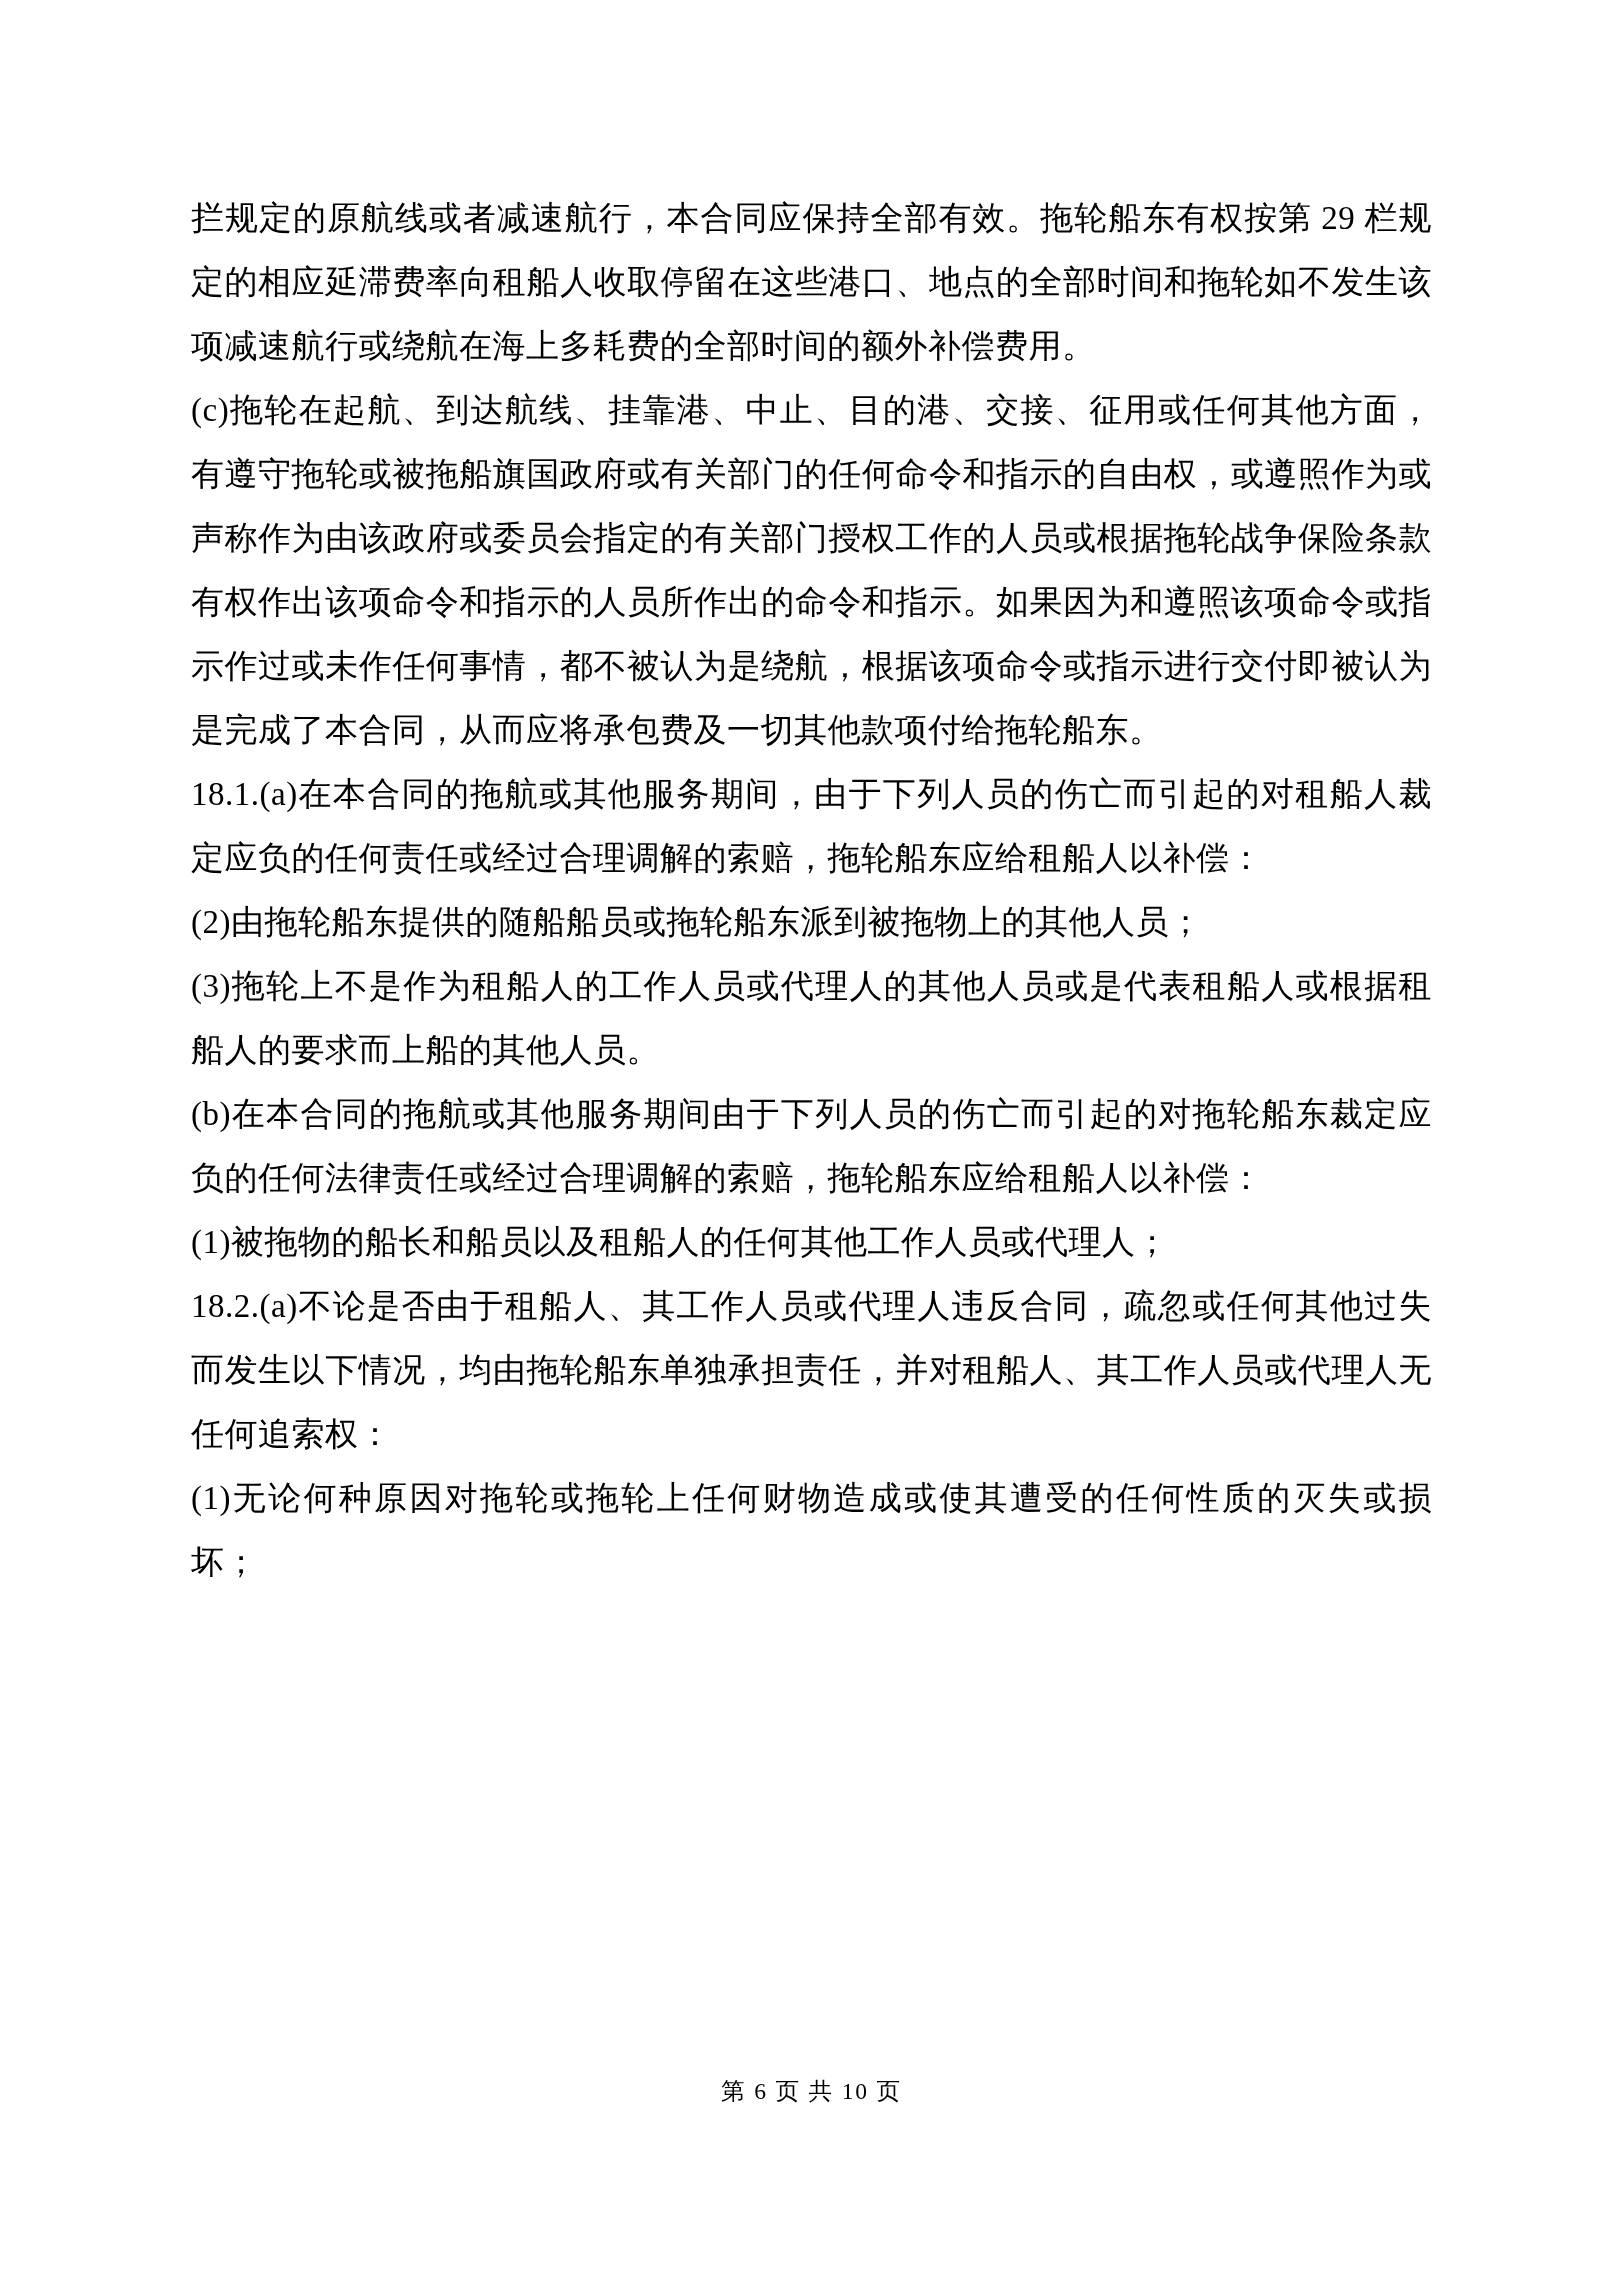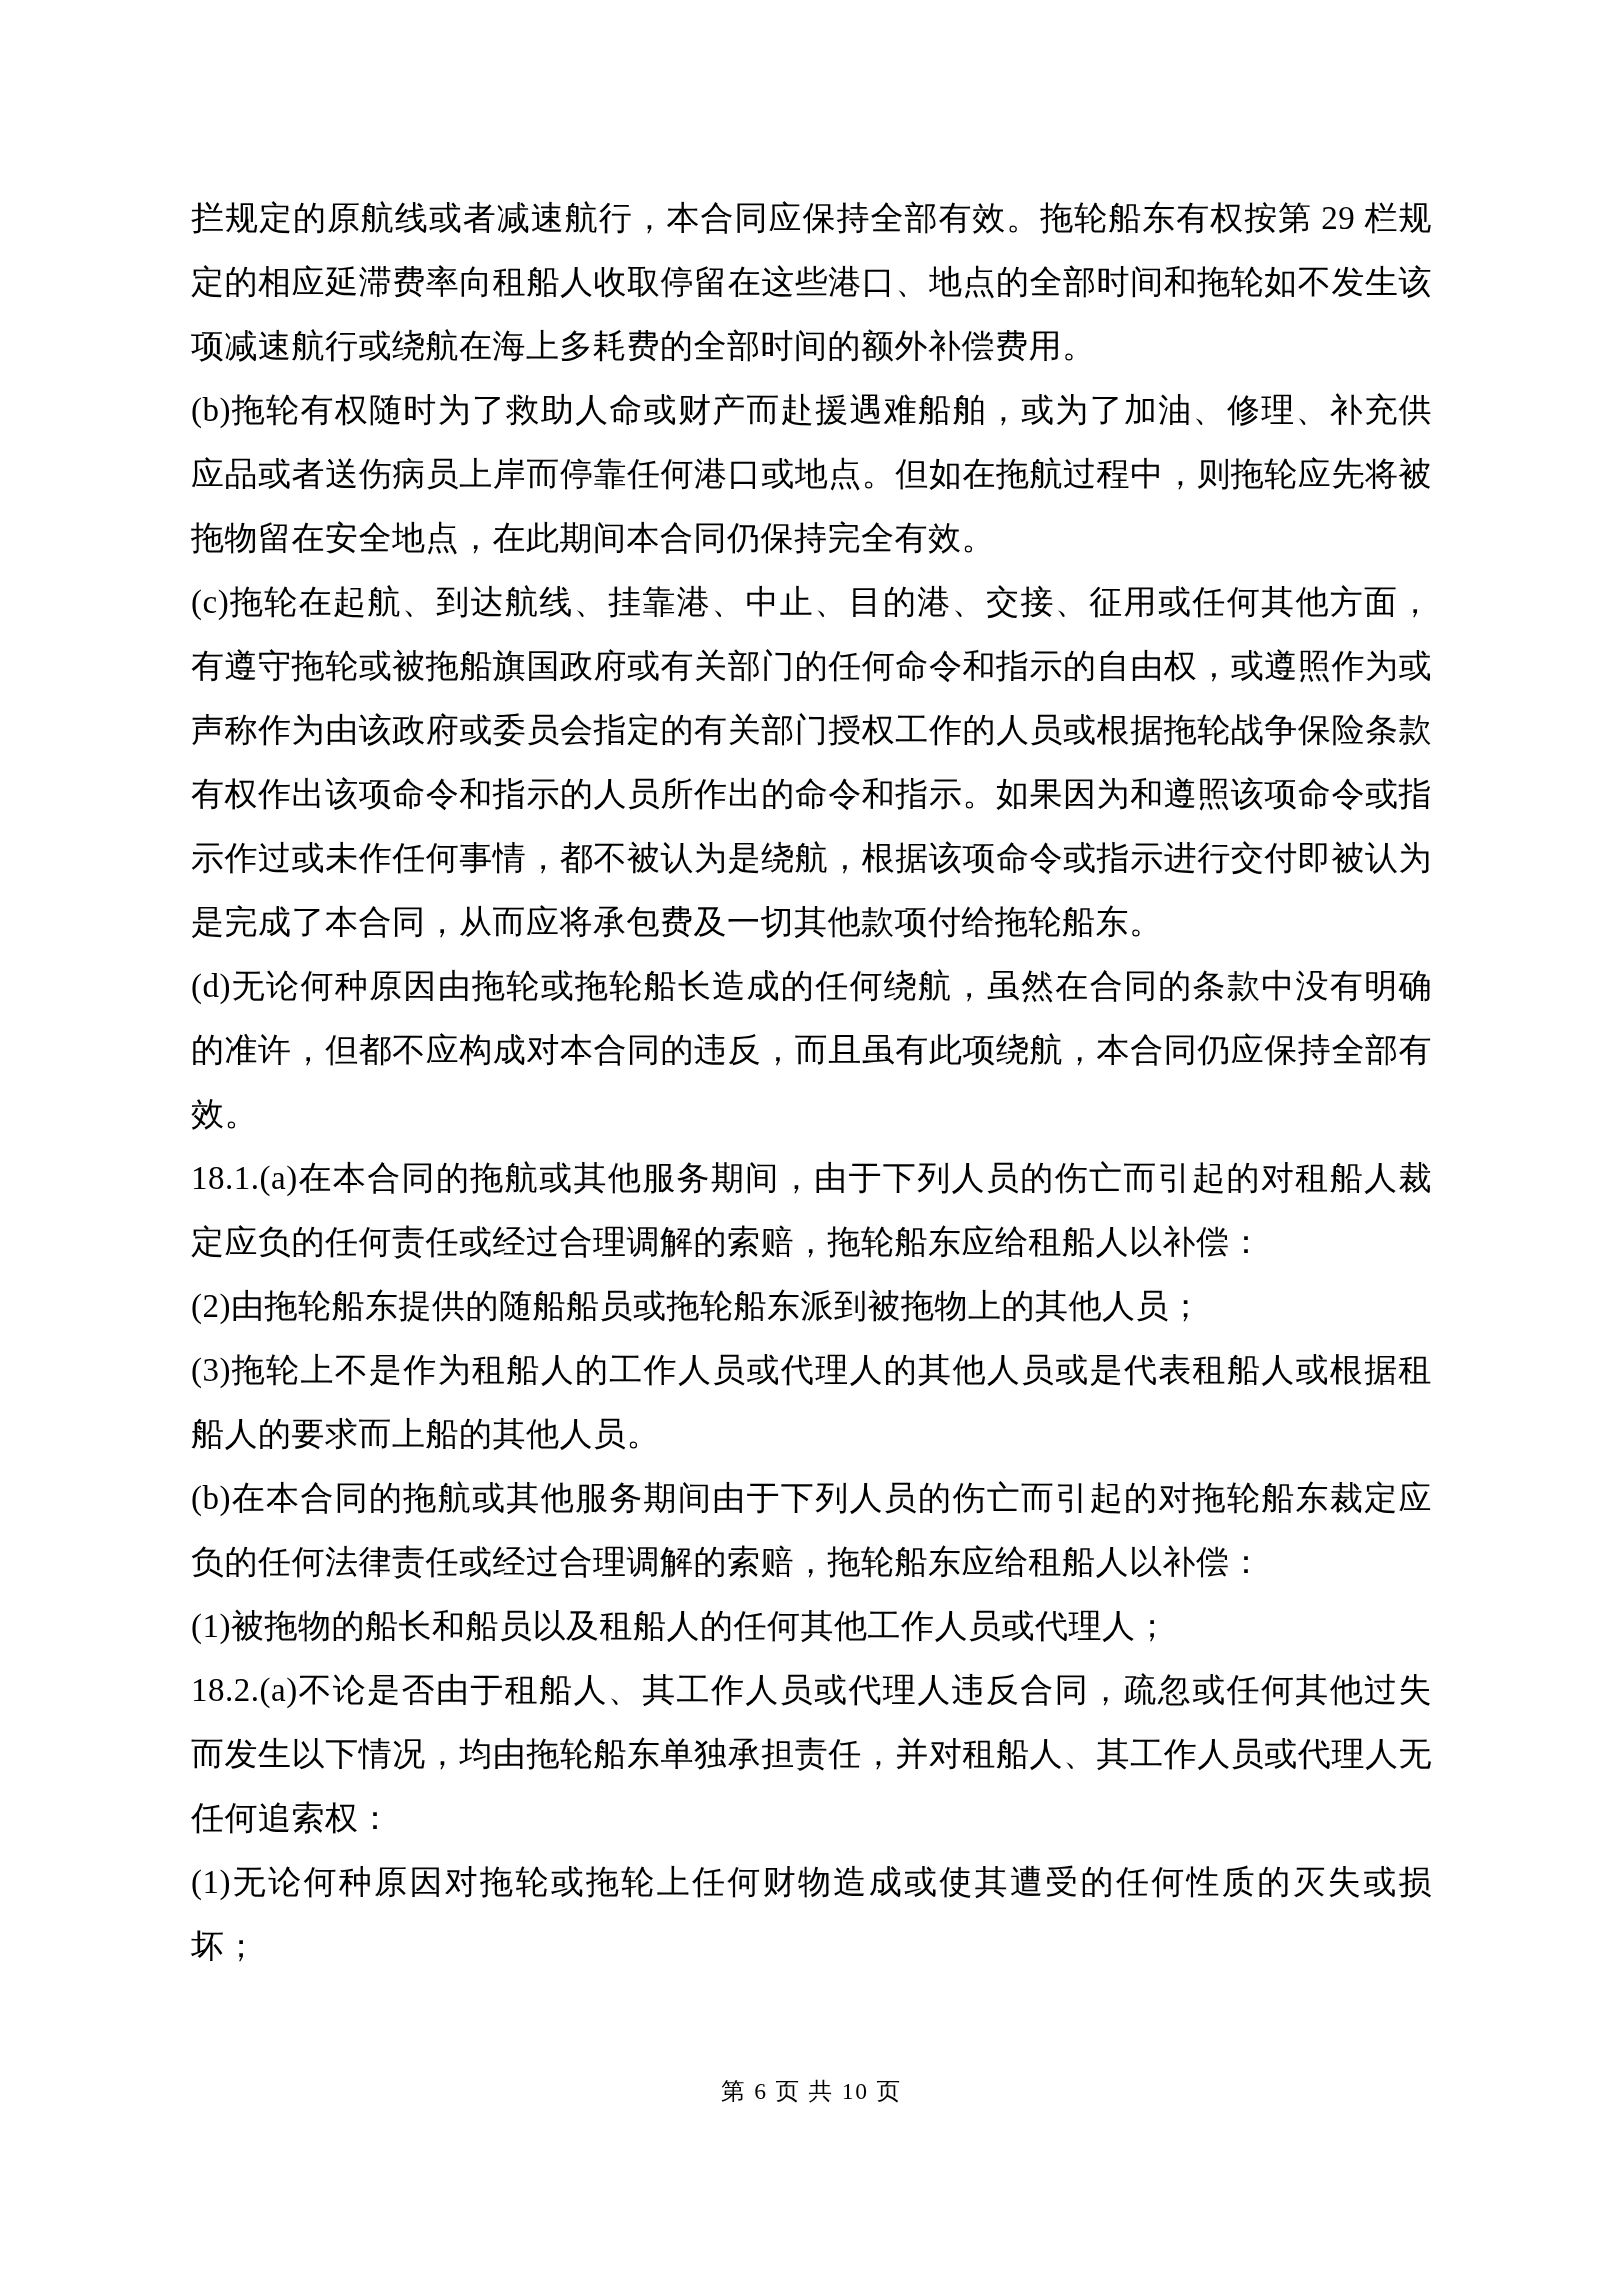--- a/index.html
+++ b/index.html
@@ -44,23 +44,21 @@
     color: #000000;
     margin-top: 12px;
   }
 </style>
 </head>
 <body>
 
 <div class="page">
   <div class="content">
     <p>拦规定的原航线或者减速航行，本合同应保持全部有效。拖轮船东有权按第 29 栏规定的相应延滞费率向租船人收取停留在这些港口、地点的全部时间和拖轮如不发生该项减速航行或绕航在海上多耗费的全部时间的额外补偿费用。</p>
-    <p>(b)拖轮有权随时为了救助人命或财产而赴援遇难船舶，或为了加油、修理、补充供应品或者送伤病员上岸而停靠任何港口或地点。但如在拖航过程中，则拖轮应先将被拖物留在安全地点，在此期间本合同仍保持完全有效。</p>
     <p>(c)拖轮在起航、到达航线、挂靠港、中止、目的港、交接、征用或任何其他方面，有遵守拖轮或被拖船旗国政府或有关部门的任何命令和指示的自由权，或遵照作为或声称作为由该政府或委员会指定的有关部门授权工作的人员或根据拖轮战争保险条款有权作出该项命令和指示的人员所作出的命令和指示。如果因为和遵照该项命令或指示作过或未作任何事情，都不被认为是绕航，根据该项命令或指示进行交付即被认为是完成了本合同，从而应将承包费及一切其他款项付给拖轮船东。</p>
-    <p>(d)无论何种原因由拖轮或拖轮船长造成的任何绕航，虽然在合同的条款中没有明确的准许，但都不应构成对本合同的违反，而且虽有此项绕航，本合同仍应保持全部有效。</p>
     <p>18.1.(a)在本合同的拖航或其他服务期间，由于下列人员的伤亡而引起的对租船人裁定应负的任何责任或经过合理调解的索赔，拖轮船东应给租船人以补偿：</p>
     <p>(2)由拖轮船东提供的随船船员或拖轮船东派到被拖物上的其他人员；</p>
     <p>(3)拖轮上不是作为租船人的工作人员或代理人的其他人员或是代表租船人或根据租船人的要求而上船的其他人员。</p>
     <p>(b)在本合同的拖航或其他服务期间由于下列人员的伤亡而引起的对拖轮船东裁定应负的任何法律责任或经过合理调解的索赔，拖轮船东应给租船人以补偿：</p>
     <p>(1)被拖物的船长和船员以及租船人的任何其他工作人员或代理人；</p>
     <p>18.2.(a)不论是否由于租船人、其工作人员或代理人违反合同，疏忽或任何其他过失而发生以下情况，均由拖轮船东单独承担责任，并对租船人、其工作人员或代理人无任何追索权：</p>
     <p>(1)无论何种原因对拖轮或拖轮上任何财物造成或使其遭受的任何性质的灭失或损坏；</p>
   </div>
   <div class="footer">第 6 页 共 10 页</div>
 </div>

